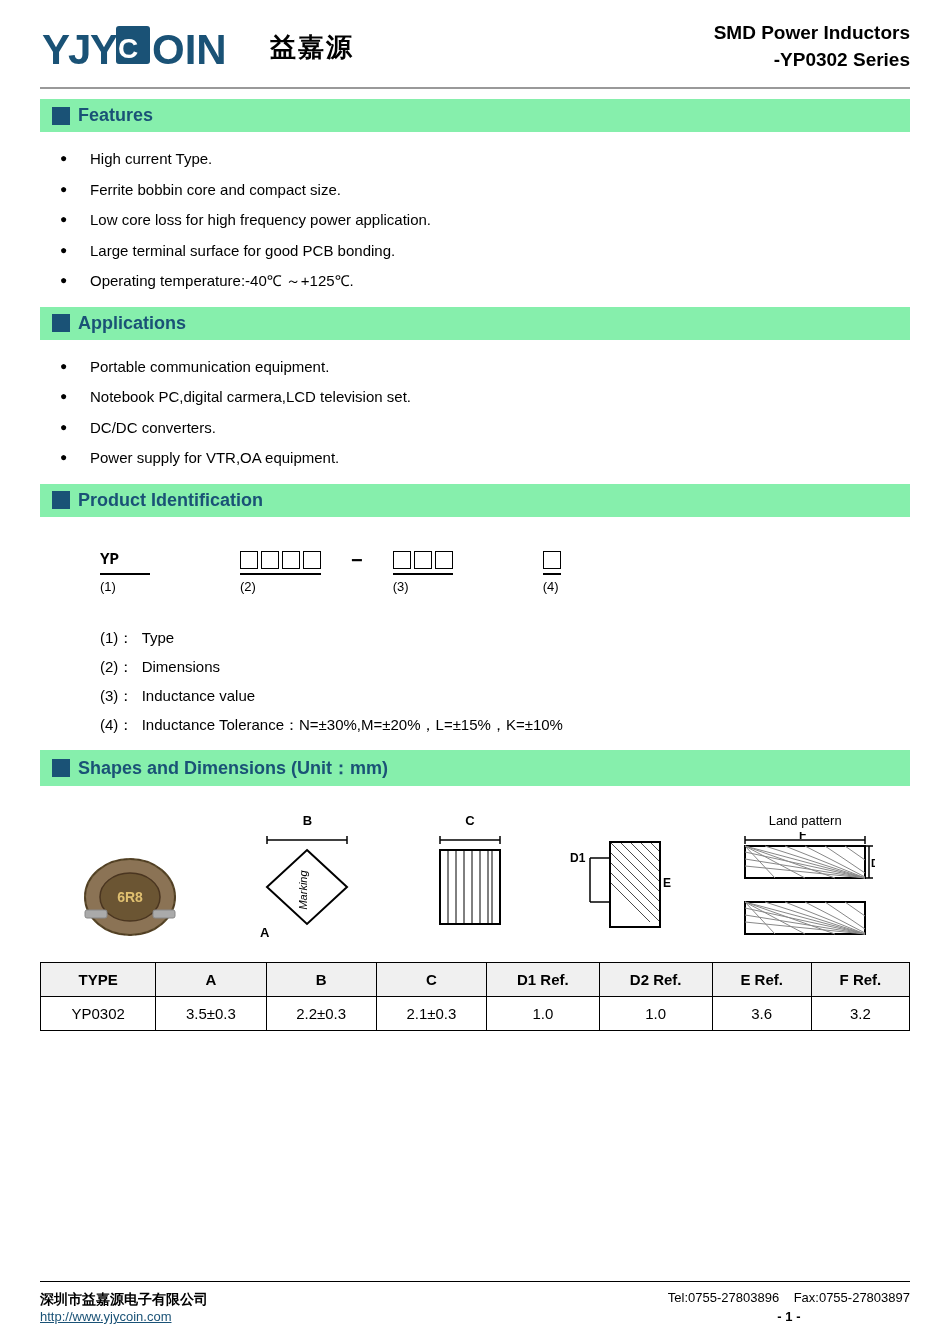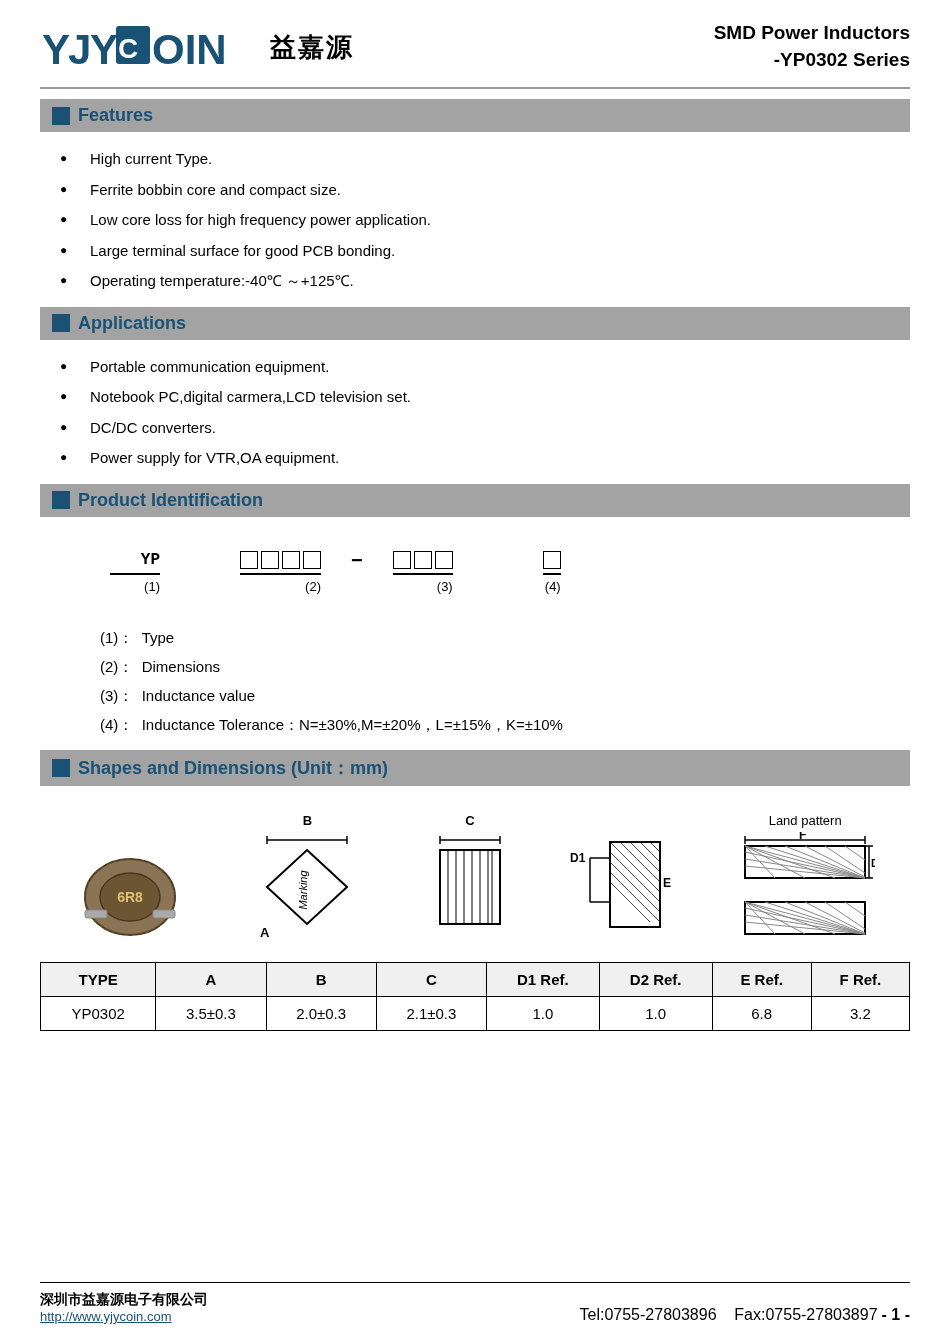--- a/index.html
+++ b/index.html
@@ -36,21 +36,21 @@
       text-align: right;
     }
     .header-right h1 {
       font-size: 19px;
       font-weight: bold;
       color: #000;
       line-height: 1.4;
     }
     
     .section-header {
-      background: #a3a3a3;
+      background: #86efac;
       padding: 6px 12px;
       margin-bottom: 12px;
       display: flex;
       align-items: center;
       gap: 8px;
     }
     .section-header .blue-square {
       display: inline-block;
       width: 18px;
       height: 18px;
@@ -85,21 +85,21 @@
     }
     .pid-row {
       display: flex;
       align-items: flex-end;
       gap: 30px;
       margin-bottom: 4px;
     }
     .pid-part {
       display: flex;
       flex-direction: column;
-      align-items: flex-end;
+      align-items: flex-start;
     }
     .pid-label-top {
       font-size: 16px;
       font-weight: bold;
       margin-bottom: 4px;
       font-family: 'Courier New', monospace;
     }
     .pid-boxes {
       display: flex;
       gap: 3px;
@@ -164,24 +164,24 @@
     }
     .footer-left .company {
       font-weight: bold;
       font-size: 14px;
     }
     .footer-left .website {
       color: #1a5276;
       text-decoration: underline;
     }
     .footer-right {
-      font-size: 16px;
-      display: flex;
-      flex-direction: row;
-      align-items: flex-start;
+      font-size: 13px;
+      display: flex;
+      flex-direction: column;
+      align-items: center;
       gap: 4px;
     }
     .footer-contact {
       font-weight: normal;
     }
     .footer-page {
       font-weight: bold;
     }
     .watermark {
       text-align: center;
@@ -469,25 +469,25 @@
           <th>D1 Ref.</th>
           <th>D2 Ref.</th>
           <th>E Ref.</th>
           <th>F Ref.</th>
         </tr>
       </thead>
       <tbody>
         <tr>
           <td>YP0302</td>
           <td>3.5±0.3</td>
-          <td>2.0±0.3</td>
+          <td>2.2±0.3</td>
           <td>2.1±0.3</td>
           <td>1.0</td>
           <td>1.0</td>
-          <td>6.8</td>
+          <td>3.6</td>
           <td>3.2</td>
         </tr>
       </tbody>
     </table>
   </div>
 
   <div style="height: 80px;"></div>
 
   <div class="footer">
     <div class="footer-left">

